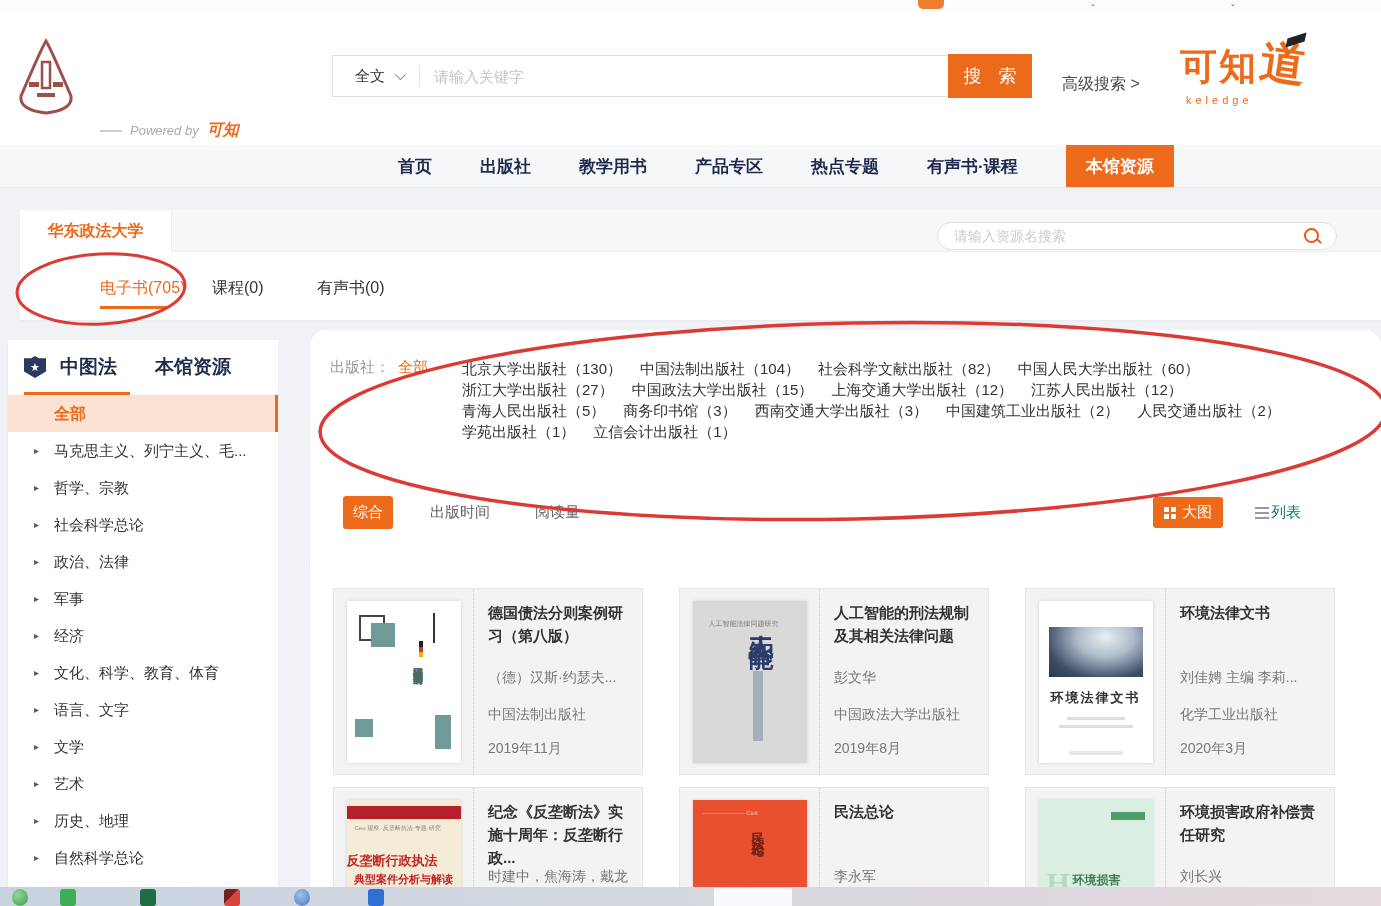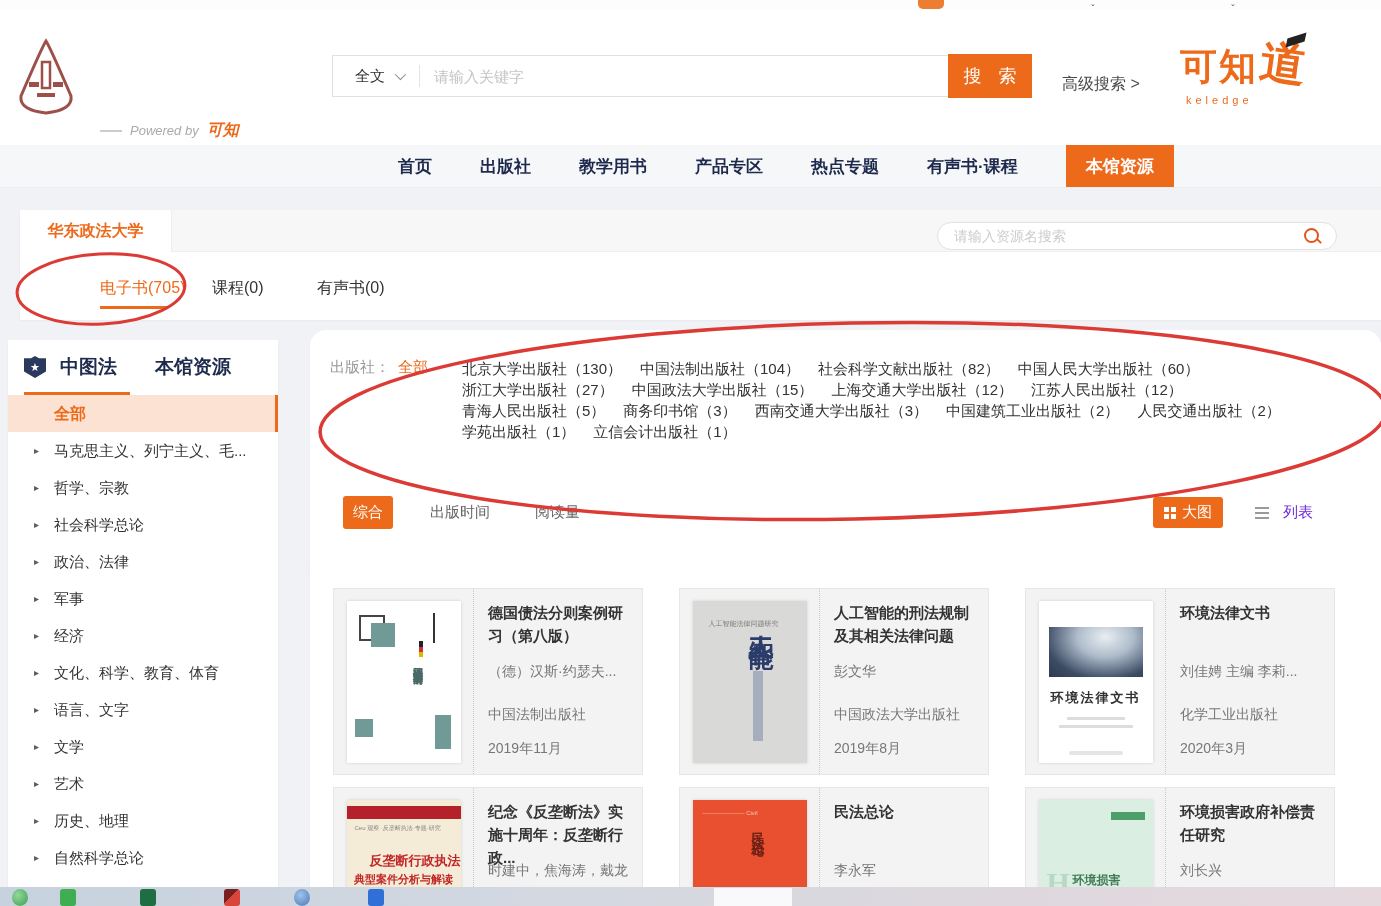--- a/index.html
+++ b/index.html
@@ -73,32 +73,32 @@
   .f-all { position:absolute; left:88px; top:28px; font-size:15px; color:#ed6a1b; cursor:pointer; }
   .f-rows { position:absolute; left:152px; top:28px; width:900px; font-size:15px; color:#333; }
   .f-row { line-height:21px; }
   .f-row span { margin-right:18px; cursor:pointer; white-space:nowrap; }
   .sortbar { position:absolute; left:0; top:166px; width:100%; height:40px;margin-left:10px; }
   .sort-btn { position:absolute; left:23px; top:0; width:50px; height:33px; background:#ed6a1b; color:#fff; font-size:15px; border:0; border-radius:3px; cursor:pointer; font-family:inherit; }
   .sort-opt { position:absolute; top:7px; font-size:15px; color:#666; cursor:pointer; }
   .viewbtn { position:absolute; top:1px; left:833px; width:70px; height:31px; background:#ed6a1b; border-radius:3px; color:#fff; font-size:15px; border:0; cursor:pointer; display:flex; align-items:center; justify-content:center; gap:6px; font-family:inherit; }
   .grid-ic { display:grid; grid-template-columns:5px 5px; grid-template-rows:5px 5px; gap:2px; }
   .grid-ic i { background:#fff; }
-  .listview { position:absolute; top:7px; left:935px; font-size:15px; color:#6d28d9; cursor:pointer; display:flex; align-items:center; gap:14px; }
+  .listview { position:absolute; top:7px; left:935px; font-size:15px; color:#0f766e; cursor:pointer; display:flex; align-items:center; gap:2px; }
   .list-ic { display:flex; flex-direction:column; gap:3px; }
   .list-ic i { width:14px; height:2px; background:#9a9a9a; }
 
   
   .bookscard { position:absolute; left:310px; top:562px; width:1071px; height:344px; background:#fff; box-shadow:0 1px 2px rgba(0,0,0,.04); }
   .bcard { position:absolute; width:310px; height:187px; background:#f3f3f4; border:1px solid #e6e6e6; display:flex; cursor:pointer; }
   .bcov-zone { width:140px; display:flex; align-items:center; justify-content:center; border-right:1px dotted #c9c9c9; }
   .bcov { position:relative; width:114px; height:162px; overflow:hidden; box-shadow:0 0 3px rgba(0,0,0,.15); }
   .btext { position:relative; flex:1; padding:0 12px; }
   .btitle { position:absolute; left:14px; right:8px; top:12px; font-size:15px; font-weight:bold; color:#333; line-height:23px; }
-  .bauthor { position:absolute; left:14px; right:8px; top:74px; font-size:14px; color:#777; white-space:nowrap; overflow:hidden; }
+  .bauthor { position:absolute; left:14px; right:8px; top:80px; font-size:14px; color:#777; white-space:nowrap; overflow:hidden; }
   .bpub { position:absolute; left:14px; right:8px; top:117px; font-size:14px; color:#777; }
   .bdate { position:absolute; left:14px; right:8px; top:151px; font-size:14px; color:#777; }
 
   
   .vtext { writing-mode:vertical-rl; }
   .cov1 { background:#fff; }
   .cov1 .sq1 { position:absolute; left:12px; top:14px; width:26px; height:26px; border:2px solid #444; }
   .cov1 .sq2 { position:absolute; left:24px; top:22px; width:24px; height:24px; background:#6f9a96; }
   .cov1 .sq3 { position:absolute; left:8px; top:118px; width:18px; height:18px; background:#6f9a96; }
   .cov1 .sq4 { position:absolute; right:10px; bottom:14px; width:16px; height:34px; background:#6f9a96; }
@@ -111,21 +111,21 @@
   .cov2 .bar { position:absolute; right:44px; top:70px; width:10px; height:70px; background:#7c89a8; opacity:.55; }
   .cov3 { background:#fff; }
   .cov3 .photo { position:absolute; left:10px; top:26px; width:94px; height:50px; background:radial-gradient(ellipse at 60% 20%, #e9eef2 0%, #aebccb 35%, #3c4c64 75%, #2c3a50 100%); }
   .cov3 .t { position:absolute; left:0; top:88px; width:100%; text-align:center; font-size:13px; color:#333; font-family:"Liberation Serif","DejaVu Serif",serif; letter-spacing:2px; font-weight:bold; }
   .cov3 .s1 { position:absolute; left:28px; top:116px; width:58px; height:3px; background:#ddd; }
   .cov3 .s2 { position:absolute; left:20px; top:124px; width:74px; height:3px; background:#ddd; }
   .cov3 .logo { position:absolute; left:30px; bottom:8px; width:54px; height:4px; background:#e5e5e5; border-radius:2px; }
   .cov4 { background:#f5ecd8; }
   .cov4 .band { position:absolute; left:0; top:6px; width:100%; height:13px; background:#b5212a; }
   .cov4 .sm { position:absolute; left:8px; top:24px; font-size:6px; color:#888; }
-  .cov4 .t1 { position:absolute; left:0; top:52px; width:100%; text-align:right; font-size:13px; font-weight:bold; color:#c22727; }
+  .cov4 .t1 { position:absolute; left:0; top:52px; width:100%; text-align:left; font-size:13px; font-weight:bold; color:#c22727; }
   .cov4 .t2 { position:absolute; left:0; top:72px; width:100%; text-align:center; font-size:11px; font-weight:bold; color:#c22727; }
   .cov4 .t3 { position:absolute; left:0; top:89px; width:100%; text-align:center; font-size:8px; color:#c22727; }
   .cov5 { background:#e8502f; }
   .cov5 .vt { position:absolute; right:40px; top:22px; font-size:13px; font-weight:bold; color:#6e2114; letter-spacing:4px; }
   .cov5 .sm { position:absolute; left:10px; top:10px; font-size:6px; color:#f6c7b5; }
   .cov6 { background:#daeee2; }
   .cov6 .band { position:absolute; right:8px; top:12px; width:34px; height:8px; background:#4e9e6a; }
   .cov6 .h { position:absolute; left:8px; top:66px; font-size:30px; font-weight:bold; color:#b9d8c4; font-family:"Liberation Serif","DejaVu Serif",serif; }
   .cov6 .t1 { position:absolute; left:34px; top:72px; font-size:12px; font-weight:bold; color:#3f7a55; }
   .cov6 .t2 { position:absolute; left:34px; top:89px; font-size:8px; color:#3f7a55; }

